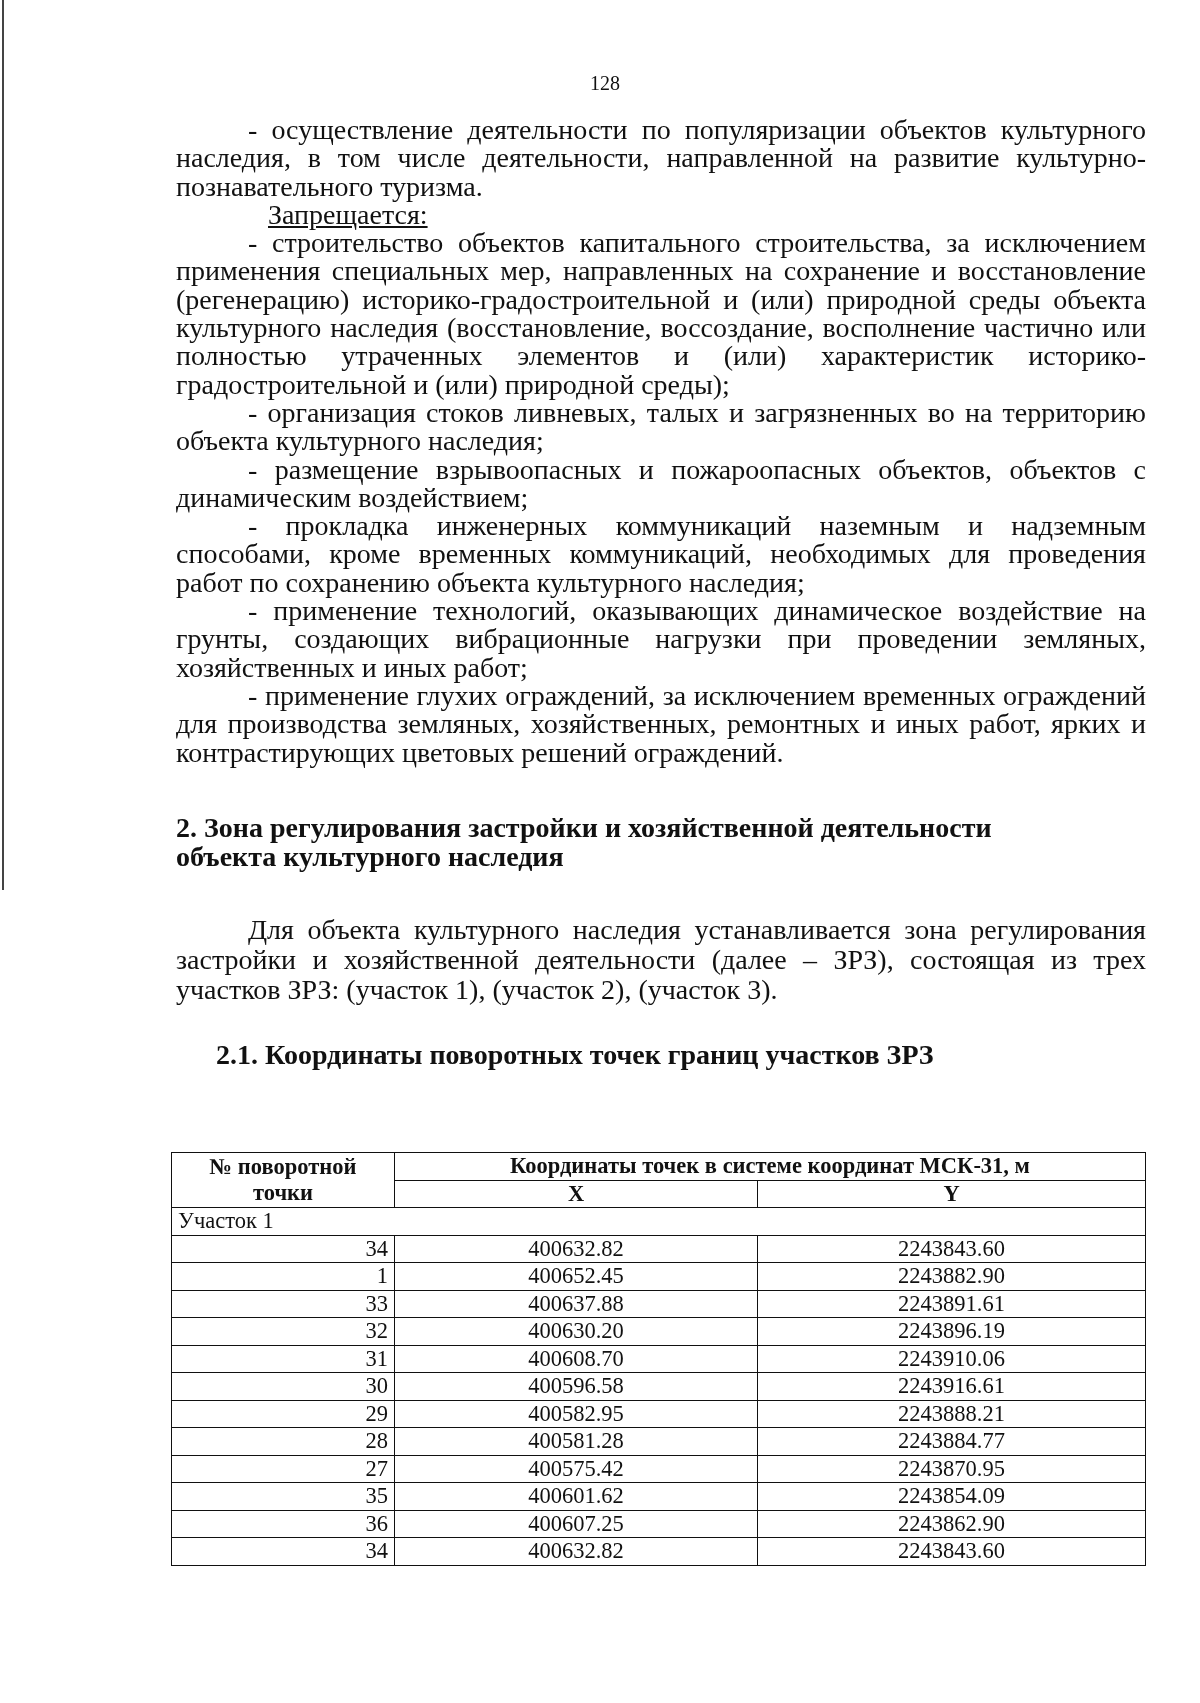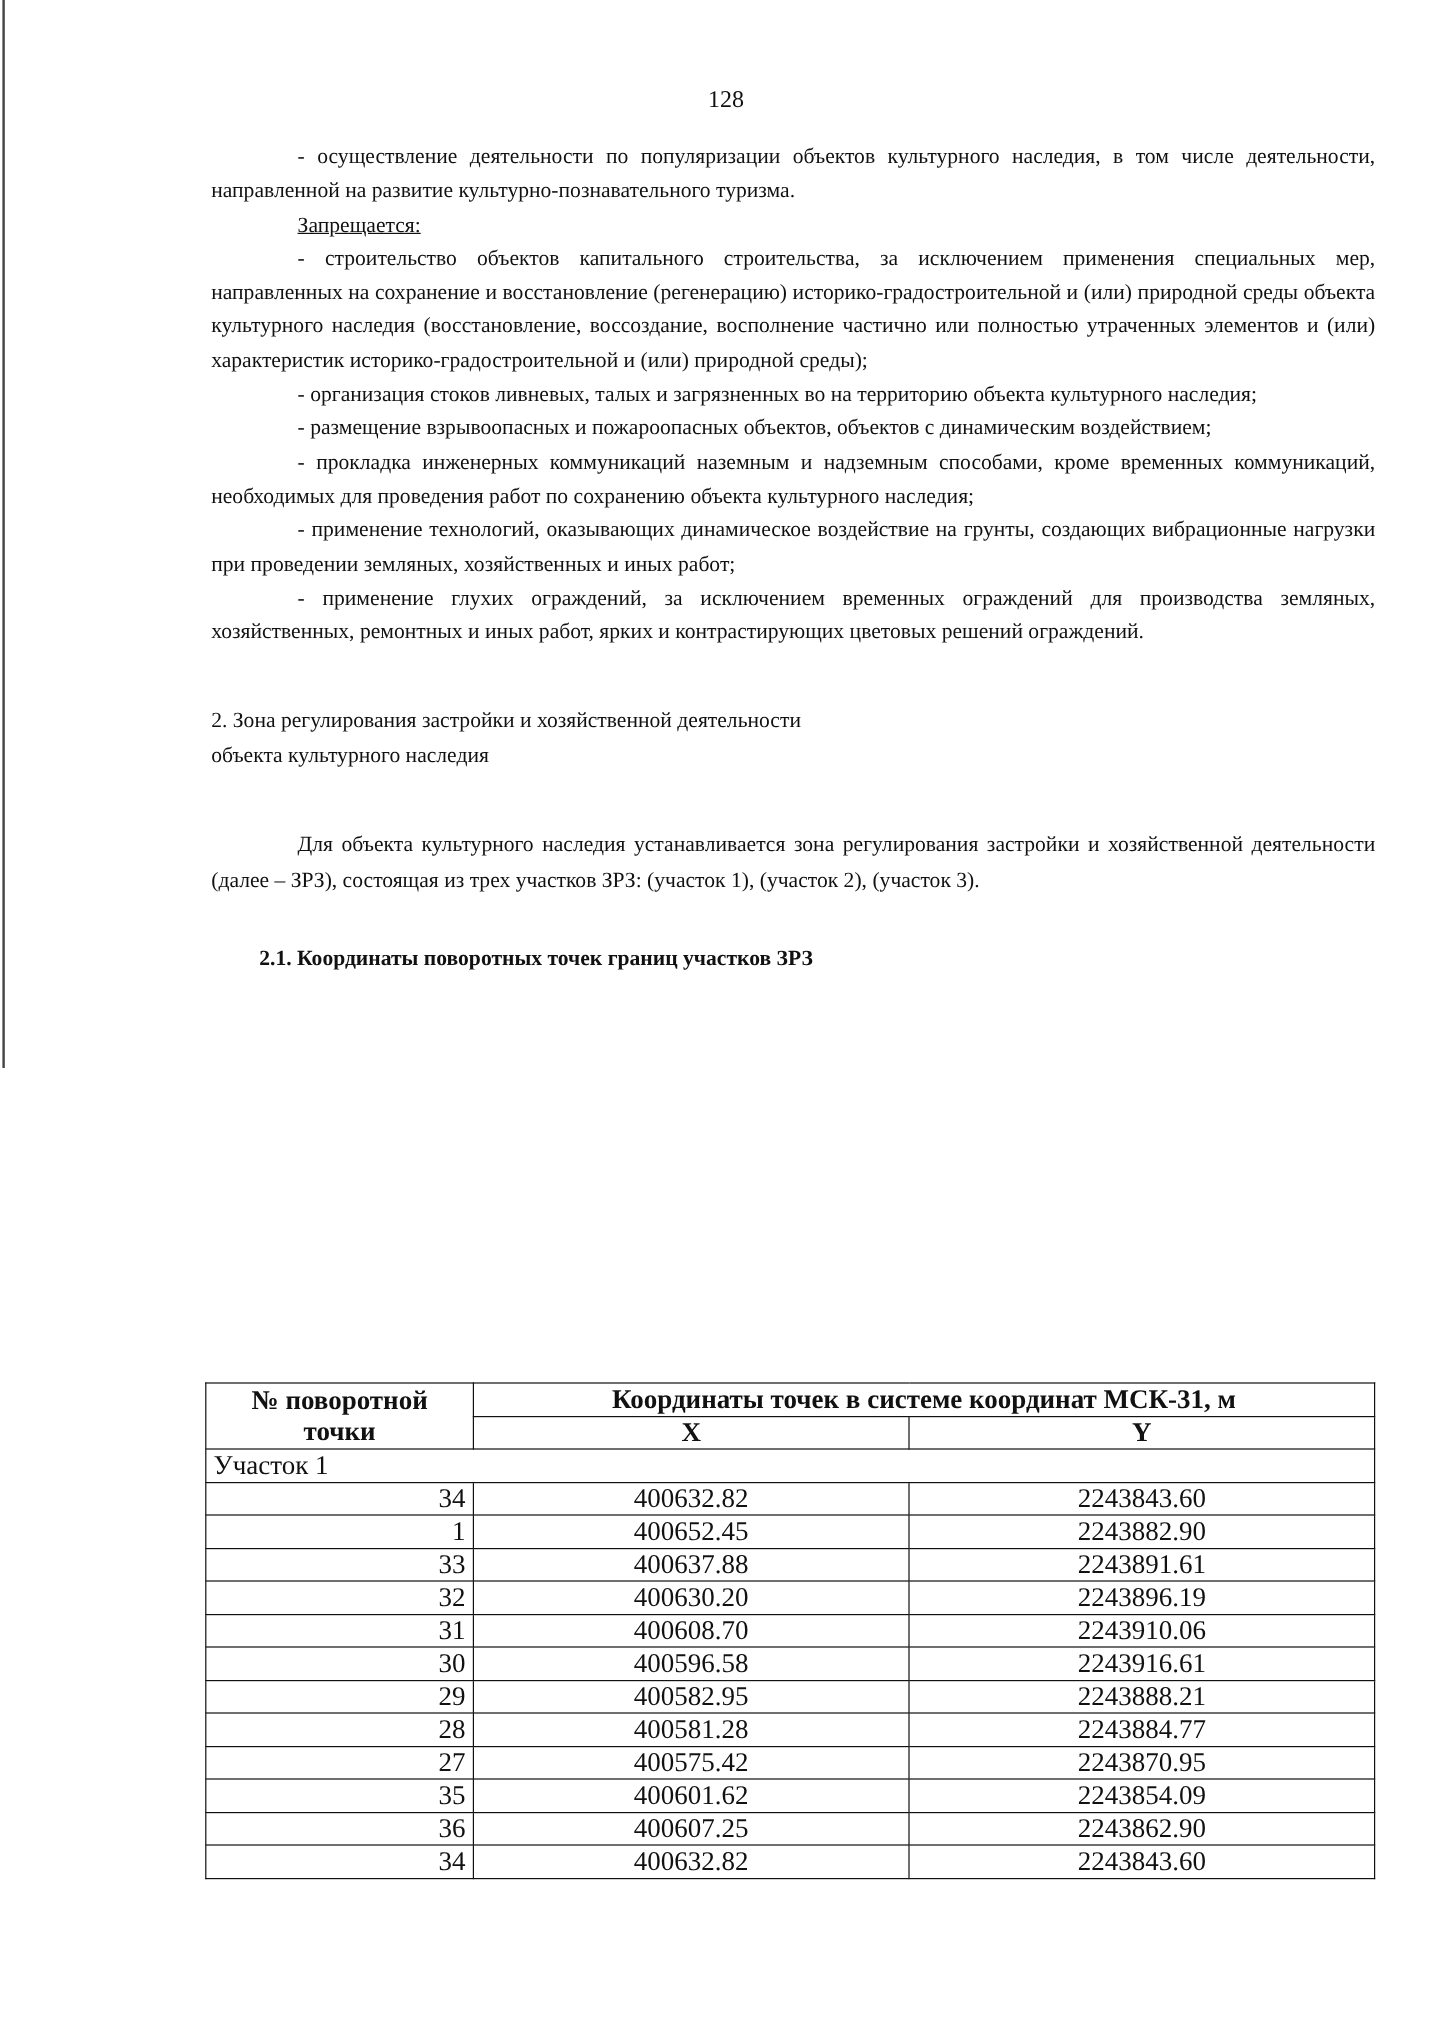--- a/index.html
+++ b/index.html
@@ -29,37 +29,38 @@
       left: 0;
       width: 1210px;
       text-align: center;
       font-size: 20px;
     }
     .content {
       position: absolute;
       left: 176px;
       top: 116px;
       width: 970px;
-      font-size: 18px;
+      font-size: 28px;
       line-height: 28.3px;
     }
     .content p {
       margin: 0;
       text-align: justify;
       text-indent: 72px;
       hyphens: none;
     }
     .underline {
       text-decoration: underline;
+      margin-left: 20px;
     }
     .section-heading {
       margin-top: 46px !important;
       text-align: left;
       text-indent: 0 !important;
-      font-weight: normal;
+      font-weight: bold;
       line-height: 29px;
     }
     .intro {
       margin-top: 44px !important;
       line-height: 30px;
     }
     .table-title {
       margin-top: 36px !important;
       text-align: center;
       text-indent: 0 !important;

